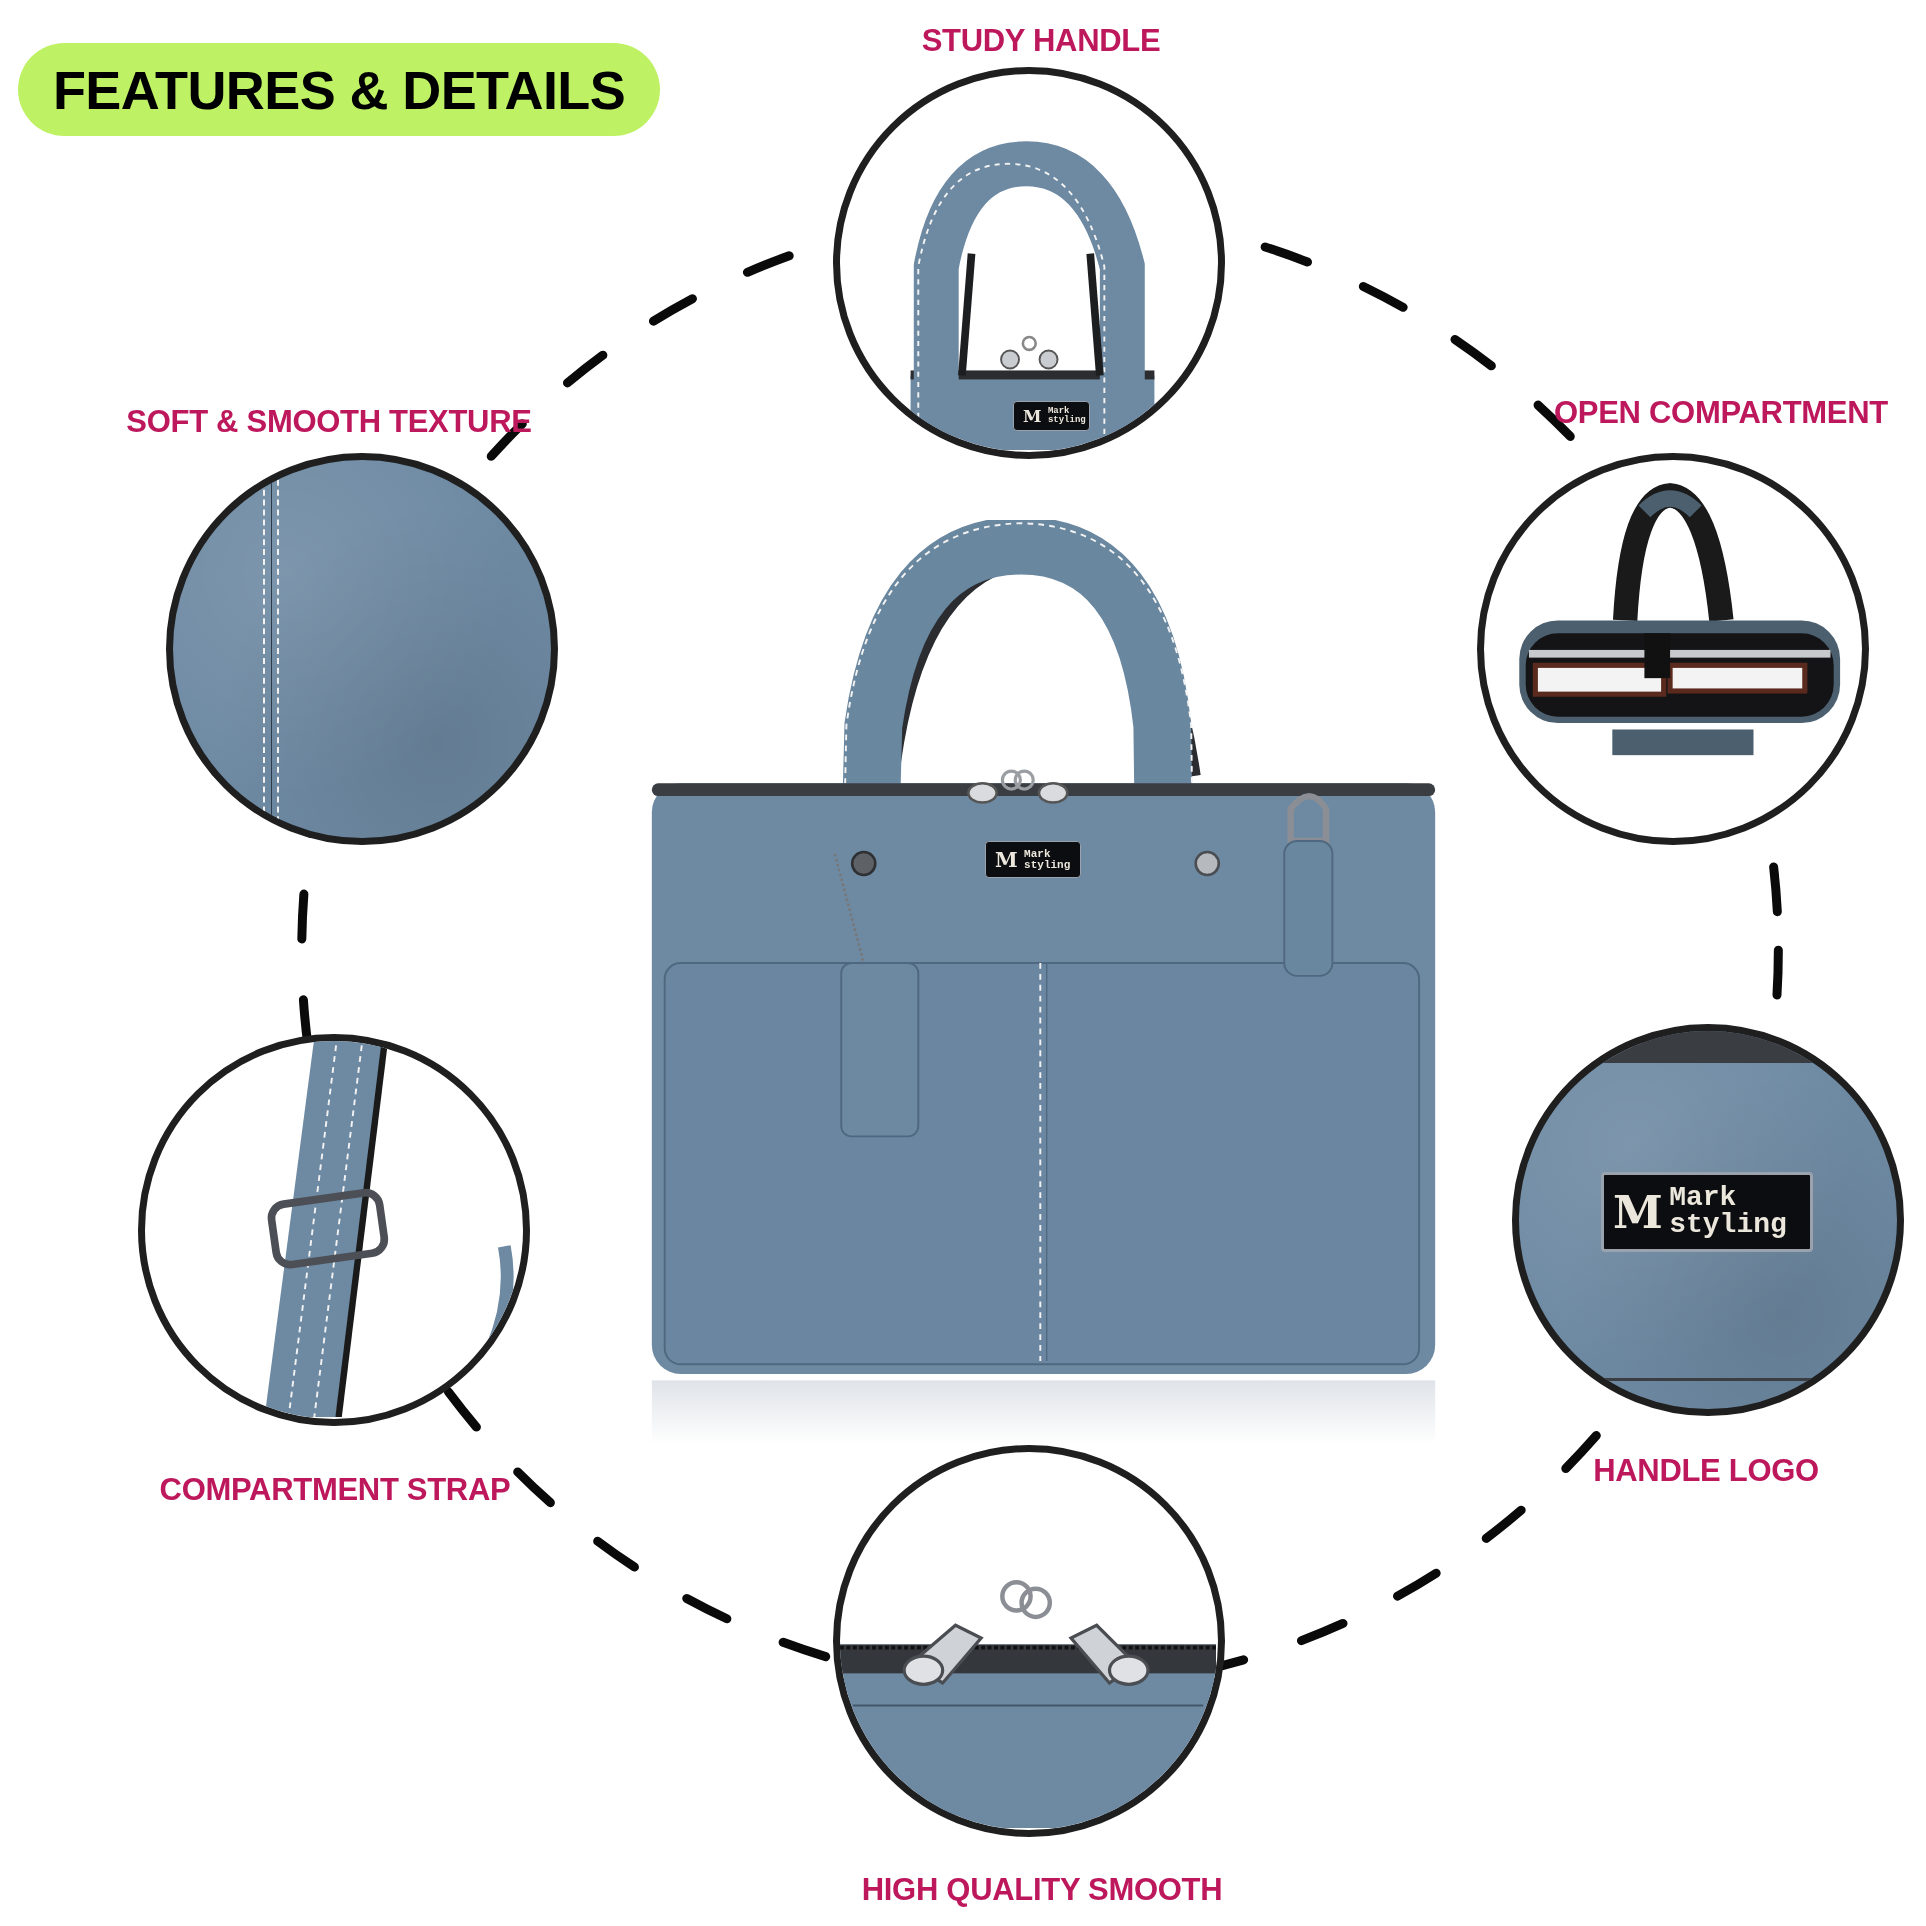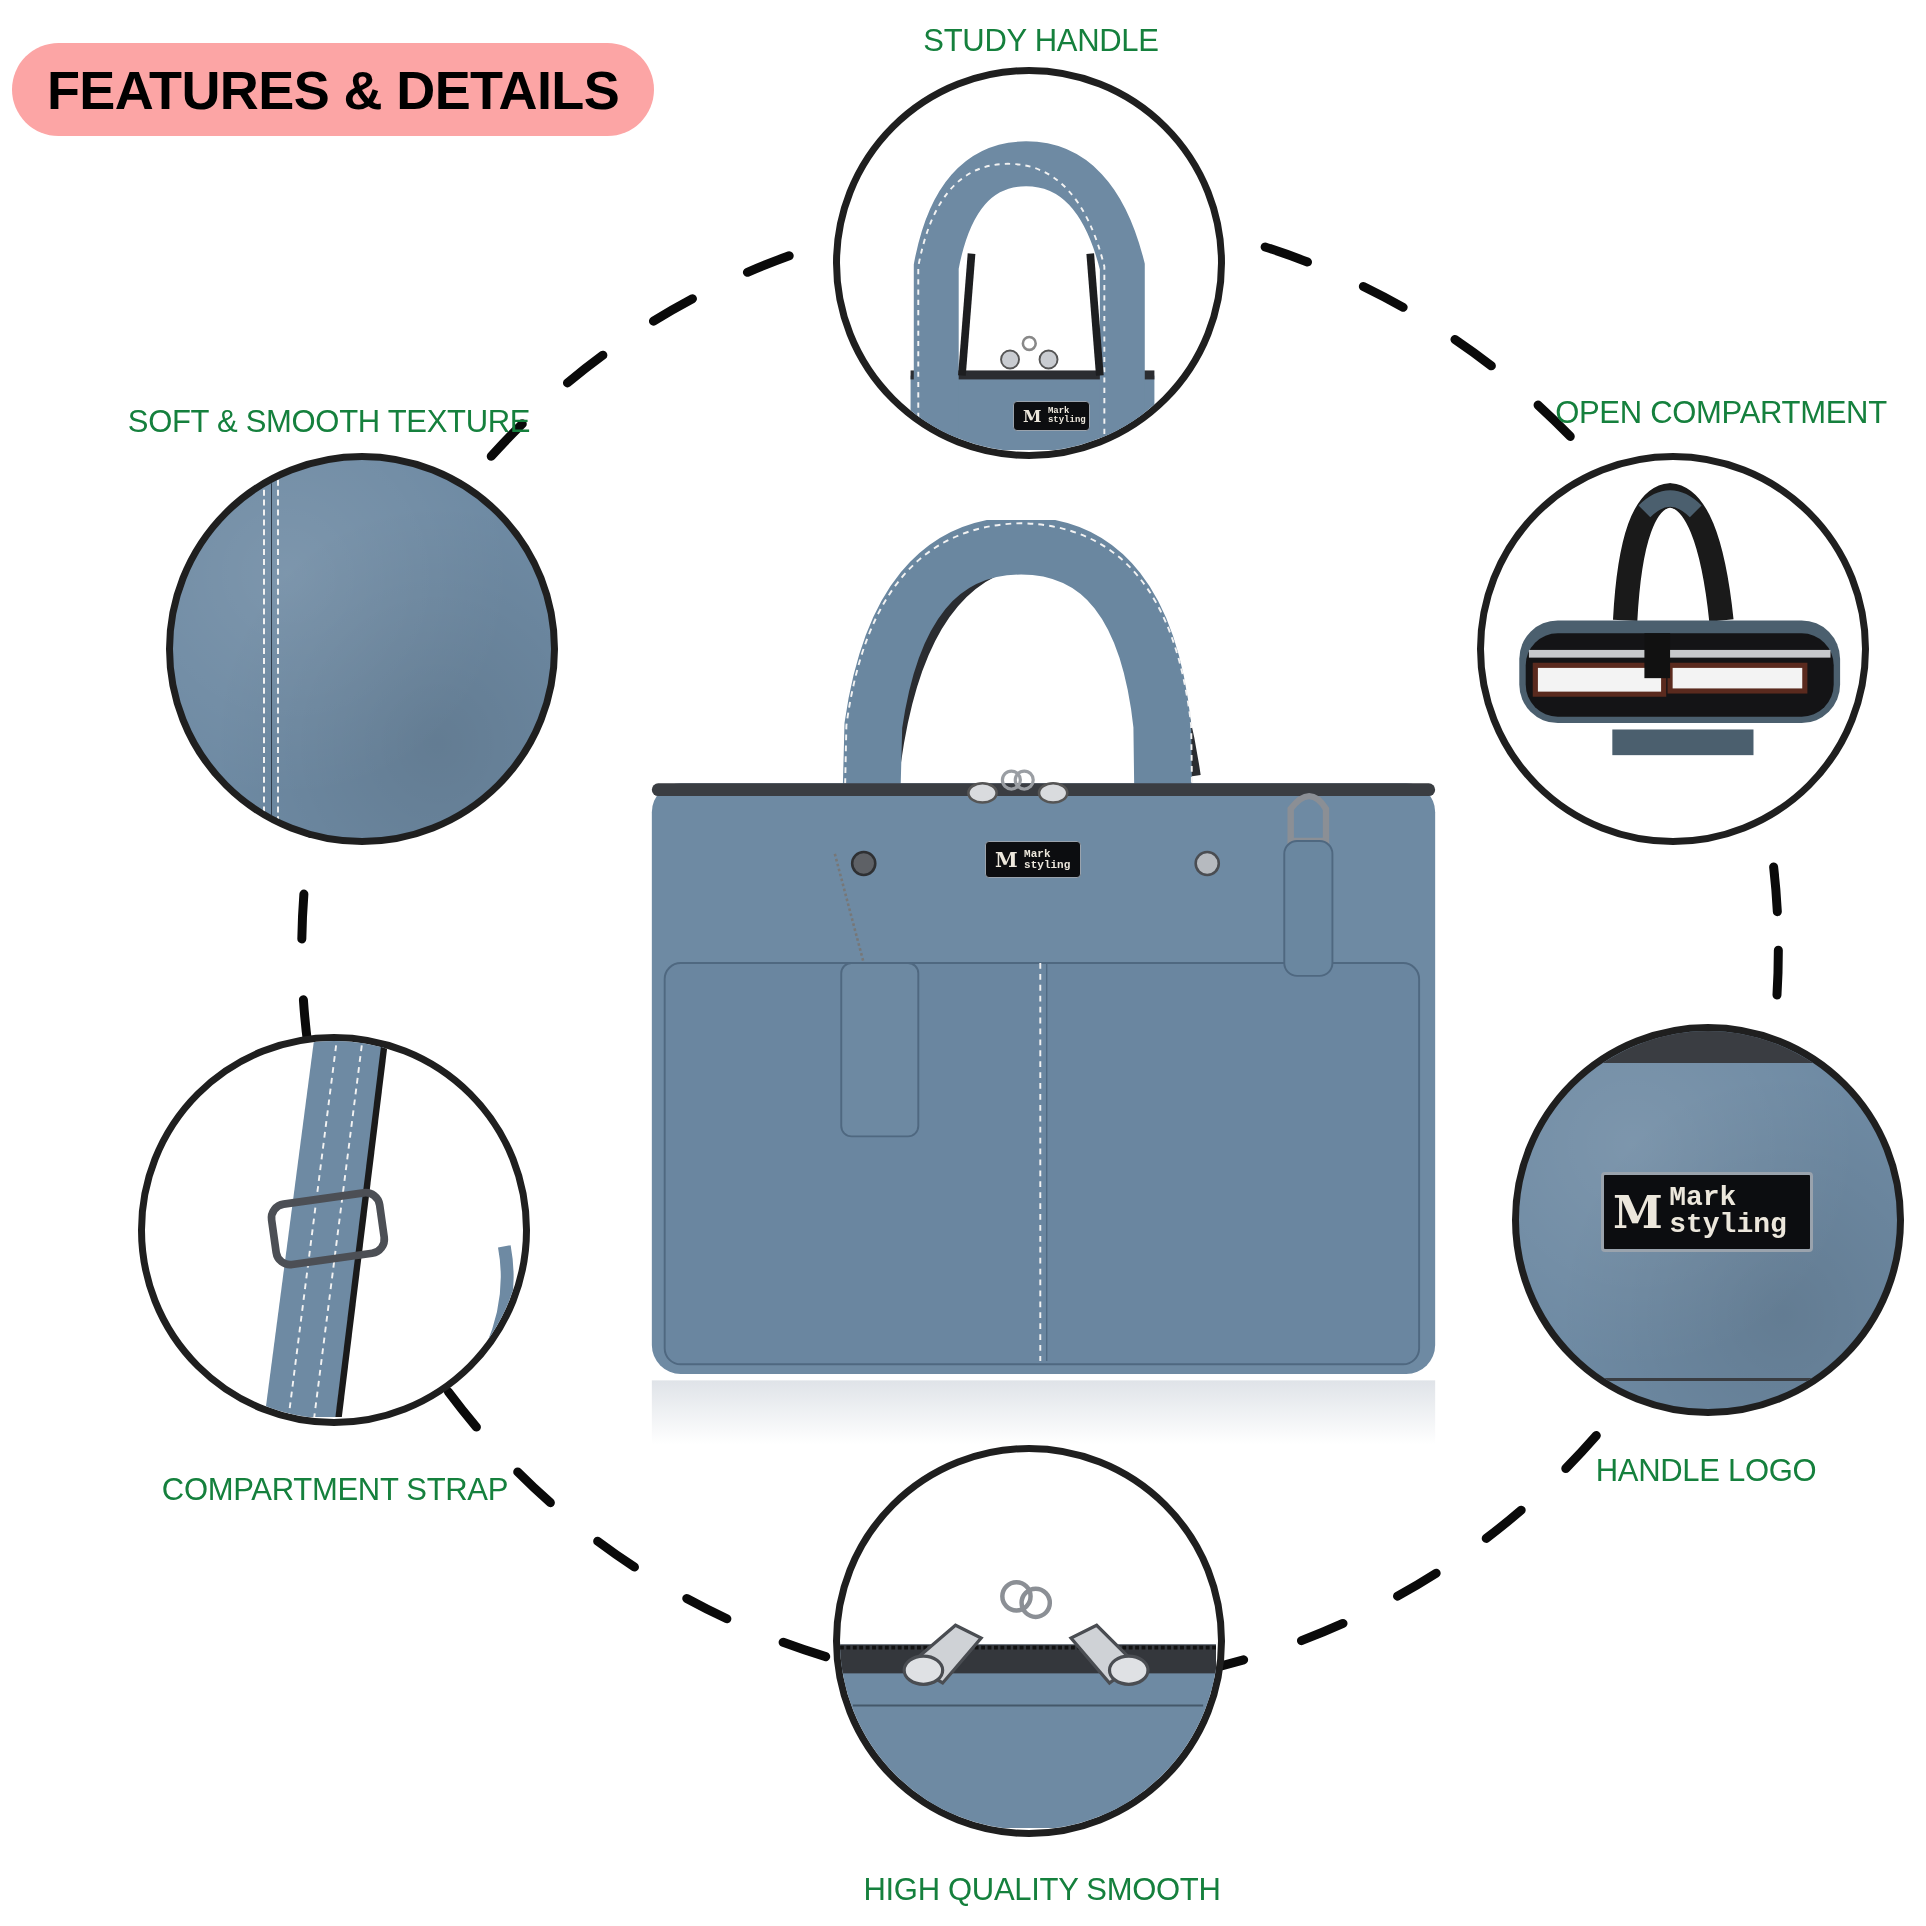--- a/index.html
+++ b/index.html
@@ -1,22 +1,22 @@
 <!DOCTYPE html>
 <html style="font-size:10.3px"><head>
 <meta charset="utf-8">
 <style>
   html, body { margin:0; padding:0; background:#ffffff; }
   body { width:1926px; height:1926px; position:relative; overflow:hidden;
          font-family:"Liberation Sans", "DejaVu Sans", sans-serif; }
   .abs { position:absolute; }
-  .pill { left:12px; top:43px; width:642px; height:93px; border-radius:47px;
-          background:#fca5a5; display:flex; align-items:center; justify-content:center; }
+  .pill { left:18px; top:43px; width:642px; height:93px; border-radius:47px;
+          background:#bef264; display:flex; align-items:center; justify-content:center; }
   .pill span { font-weight:700; font-size:54px; color:#000; letter-spacing:-0.6px; }
-  .label { position:absolute; font-weight:400; color:#15803d; font-size:31px; white-space:nowrap;
+  .label { position:absolute; font-weight:700; color:#be185d; font-size:31px; white-space:nowrap;
            letter-spacing:-0.3px; transform:translateX(-50%); }
   .circle { position:absolute; width:392px; height:392px; border-radius:50%;
             border:7.7px solid #1f1f1f; box-sizing:border-box; overflow:hidden; background:#fff; }
   .leather { background:
       radial-gradient(ellipse at 30% 30%, rgba(255,255,255,0.10), transparent 60%),
       radial-gradient(ellipse at 70% 75%, rgba(0,0,0,0.10), transparent 60%),
       #6e8aa3; }
   .stitch { position:absolute; border-left:2.6px dashed #f2f2f2; }
   .badge { position:absolute; background:#0c0d10; border:1.9px solid #9aa3ad; border-radius:3.9px;
            display:flex; align-items:center; gap:6.4px; padding:3.9px 9px; box-sizing:border-box; }

